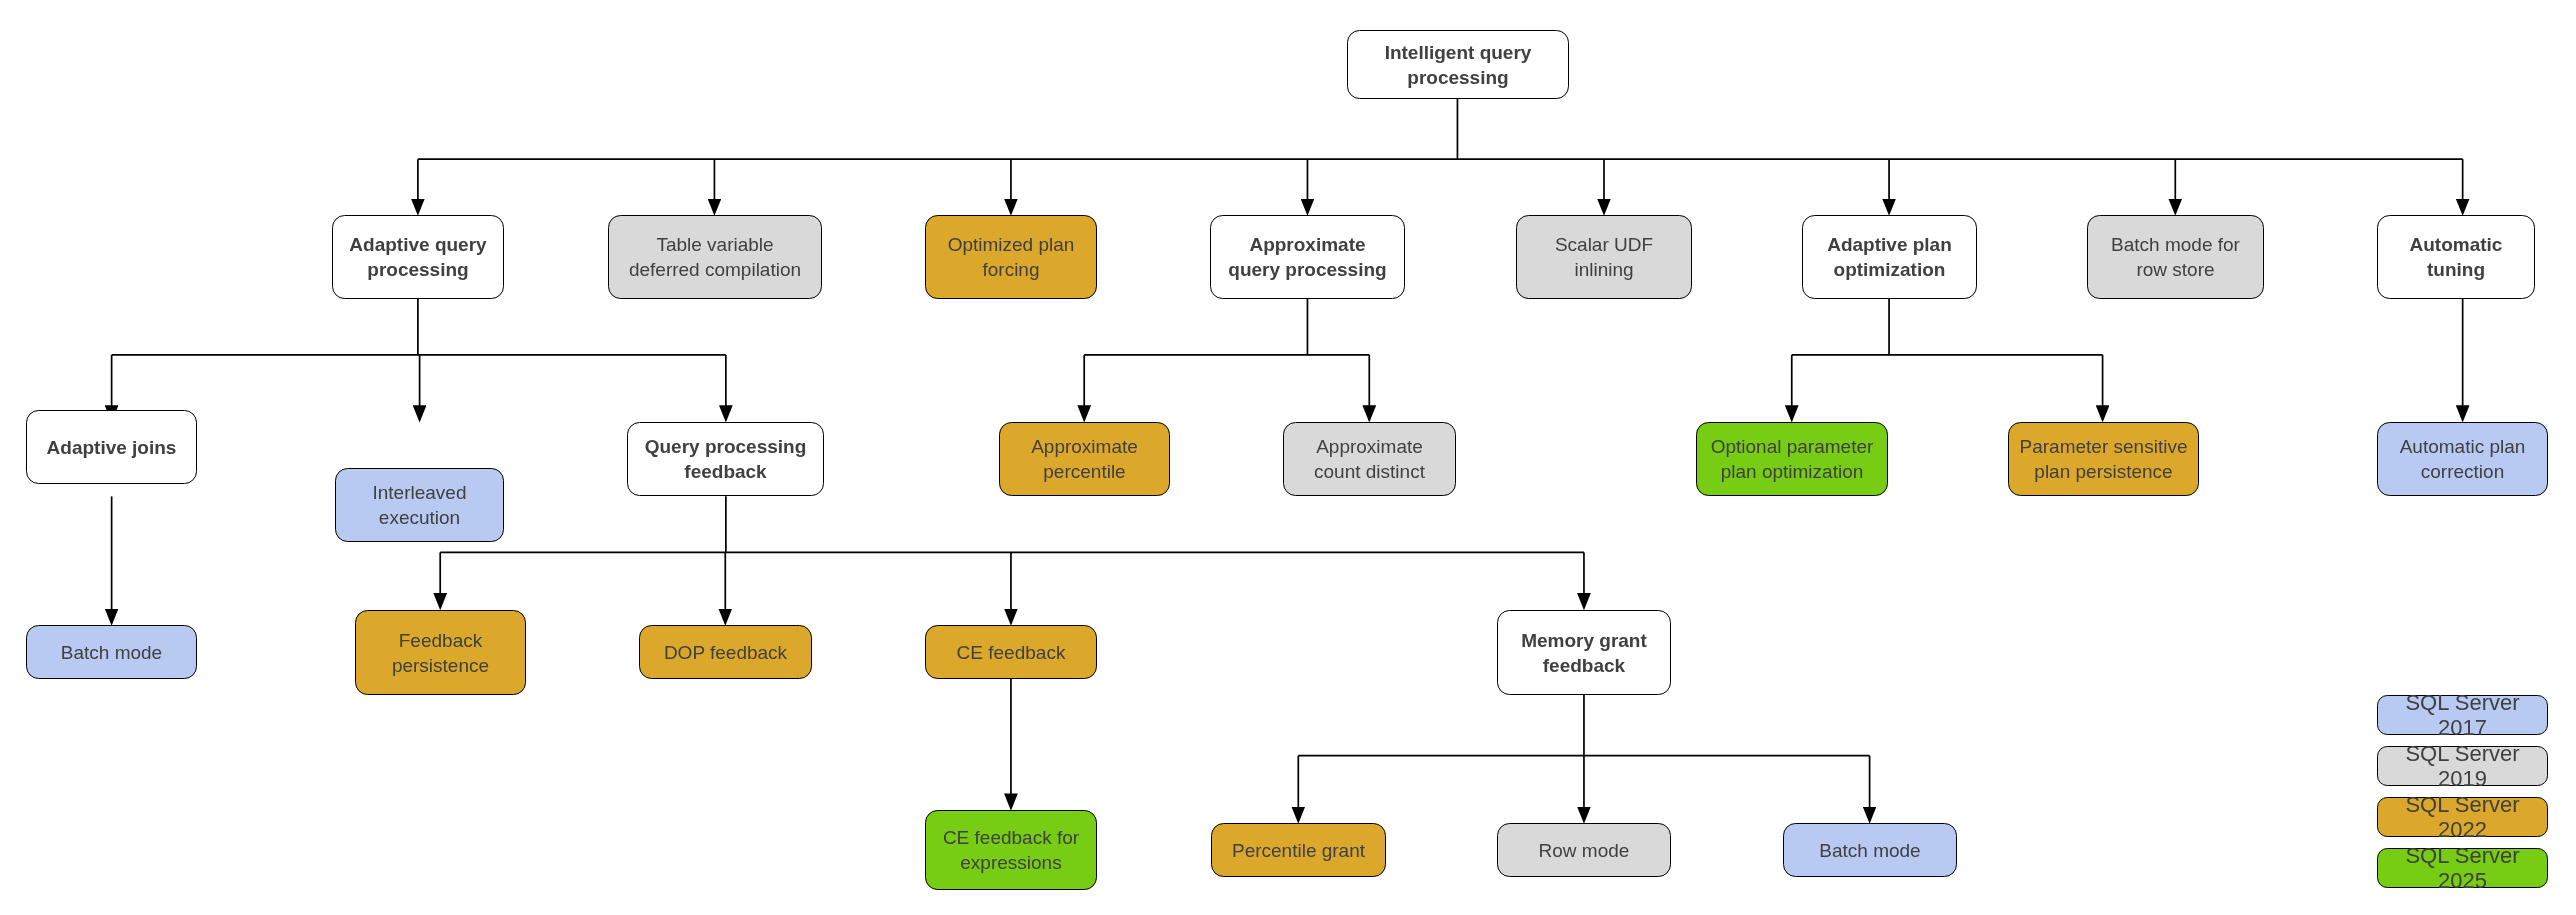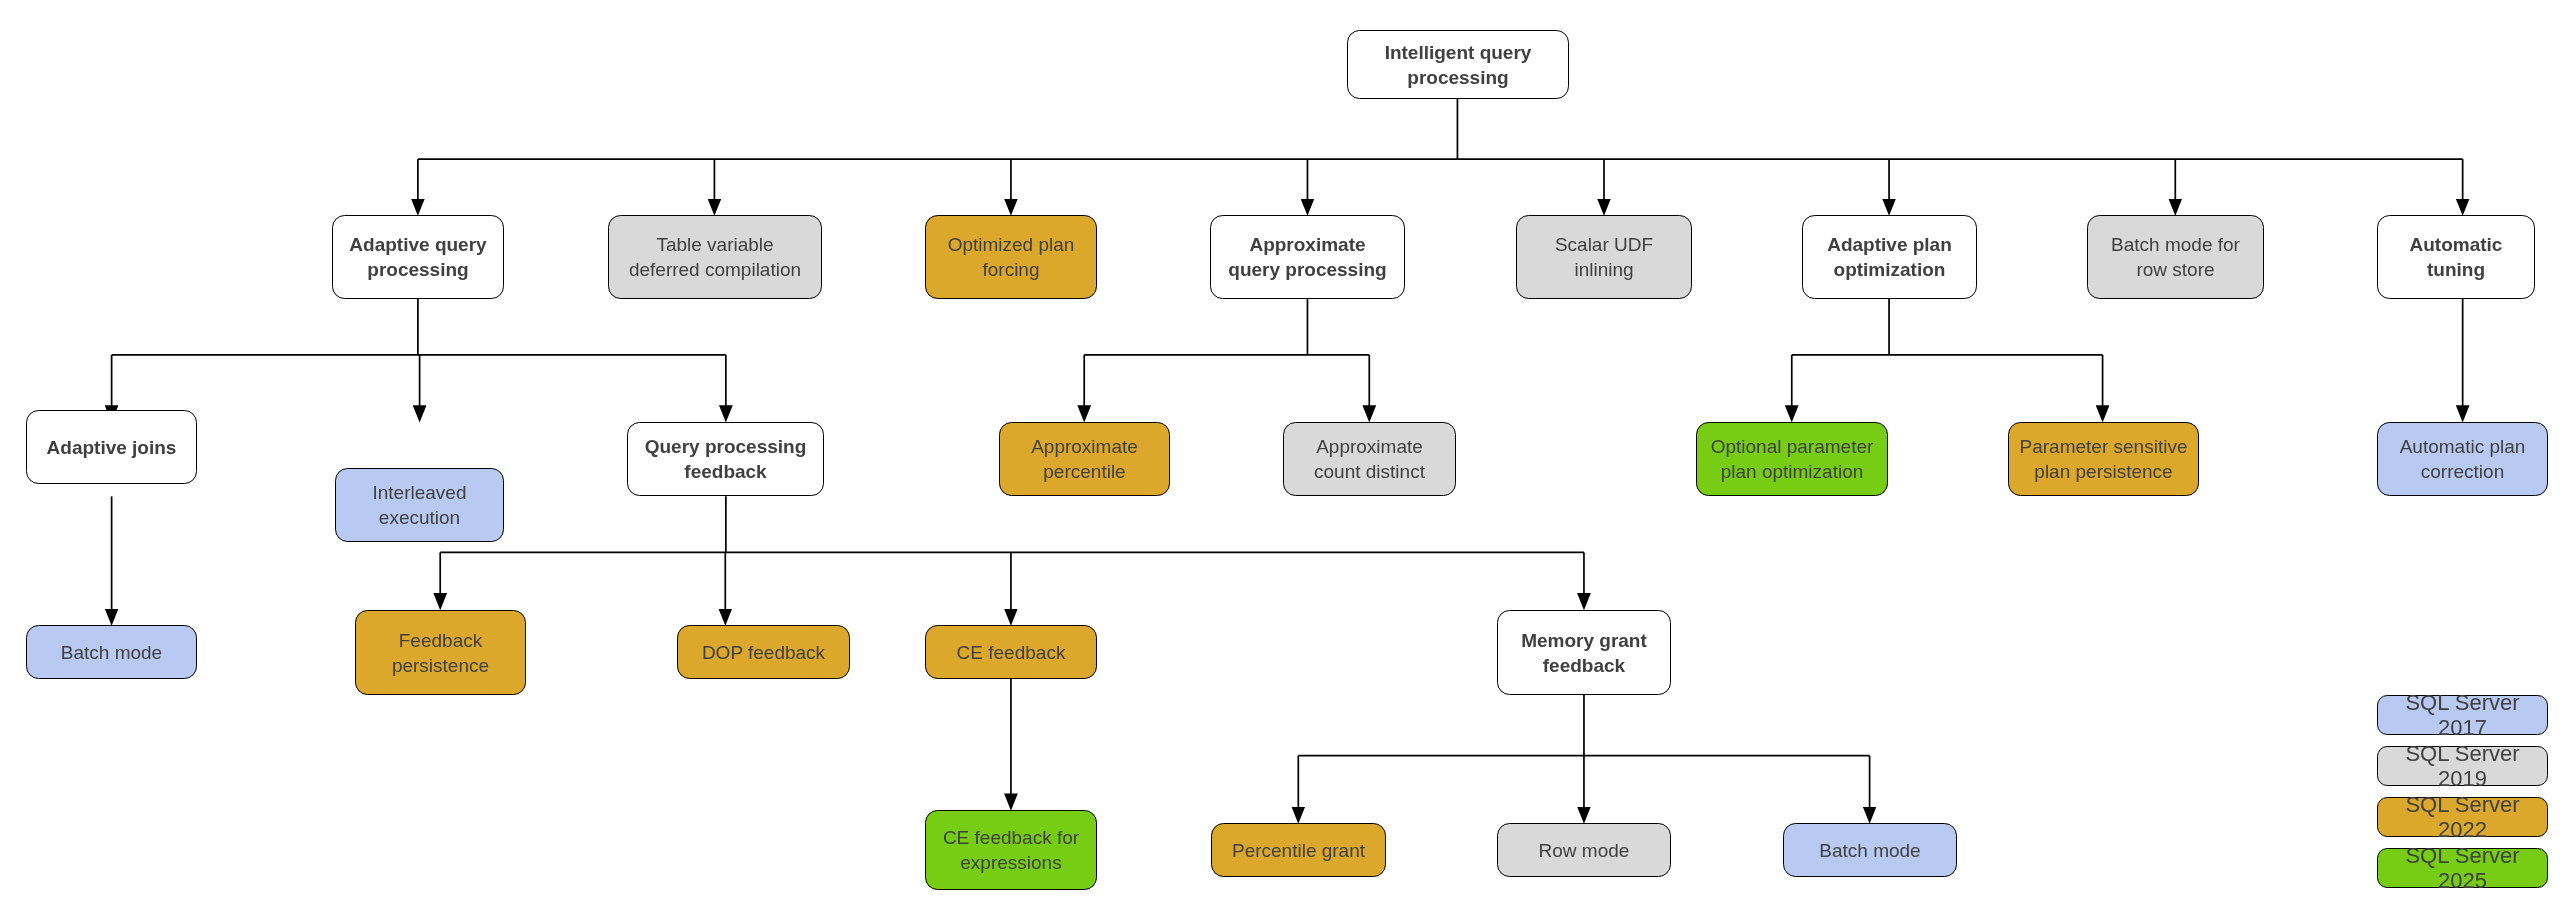--- a/index.html
+++ b/index.html
@@ -118,21 +118,21 @@
   <div class="node" style="left: 1696px; top: 422px; width: 192px; height: 74px; background-color: rgb(119, 204, 20);">Optional parameter
 plan optimization</div>
   <div class="node" style="left: 2008px; top: 422px; width: 191px; height: 74px; background-color: rgb(219, 168, 43);">Parameter sensitive
 plan persistence</div>
   <div class="node" style="left: 2377px; top: 422px; width: 171px; height: 74px; background-color: rgb(184, 201, 242);">Automatic plan
 correction</div>
 
   <div class="node" style="left: 26px; top: 625px; width: 171px; height: 54px; background-color: rgb(184, 201, 242);">Batch mode</div>
   <div class="node" style="left: 355px; top: 610px; width: 171px; height: 85px; background-color: rgb(219, 168, 43);">Feedback
 persistence</div>
-  <div class="node" style="left: 639px; top: 625px; width: 173px; height: 54px; background-color: rgb(219, 168, 43); margin-left: 38px;">DOP feedback</div>
+  <div class="node" style="left: 639px; top: 625px; width: 173px; height: 54px; background-color: rgb(219, 168, 43);">DOP feedback</div>
   <div class="node" style="left: 925px; top: 625px; width: 172px; height: 54px; background-color: rgb(219, 168, 43);">CE feedback</div>
   <div class="node cat" style="left: 1497px; top: 610px; width: 174px; height: 85px; background-color: rgb(255, 255, 255);">Memory grant
 feedback</div>
 
   <div class="node" style="left: 925px; top: 810px; width: 172px; height: 80px; background-color: rgb(119, 204, 20);">CE feedback for
 expressions</div>
   <div class="node" style="left: 1211px; top: 823px; width: 175px; height: 54px; background-color: rgb(219, 168, 43);">Percentile grant</div>
   <div class="node" style="left: 1497px; top: 823px; width: 174px; height: 54px; background-color: rgb(217, 217, 217);">Row mode</div>
   <div class="node" style="left: 1783px; top: 823px; width: 174px; height: 54px; background-color: rgb(184, 201, 242);">Batch mode</div>
 

